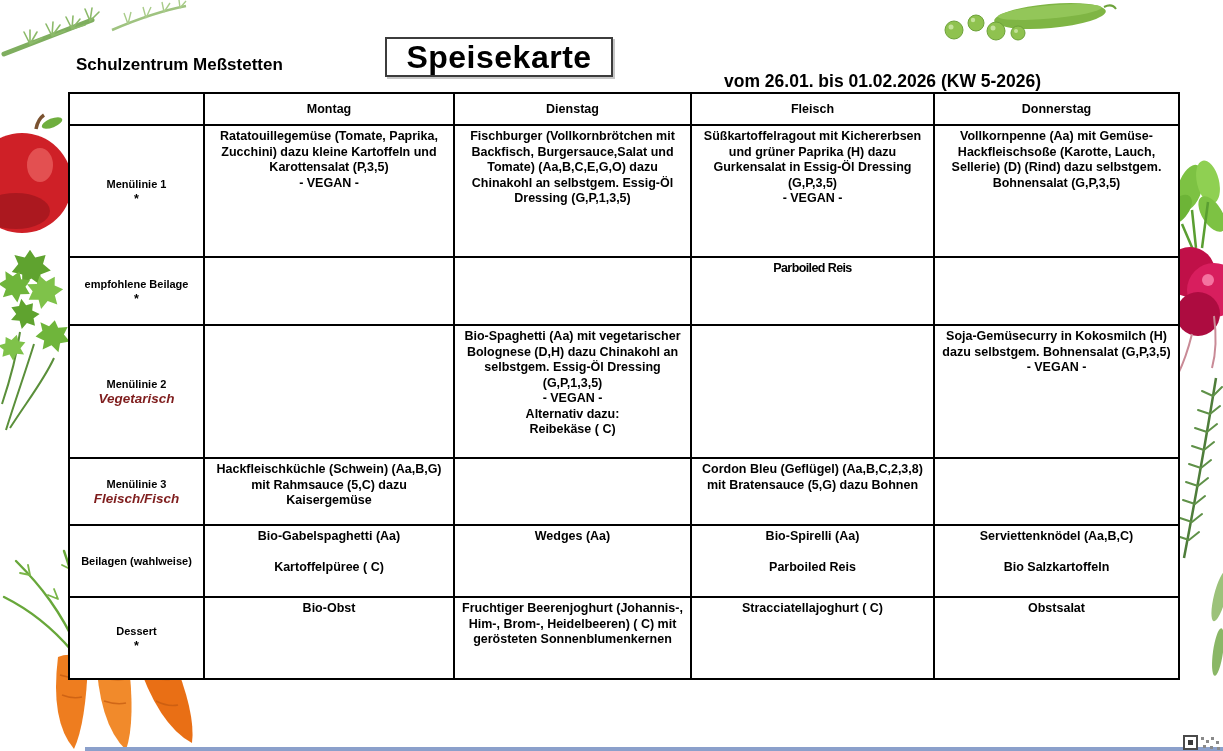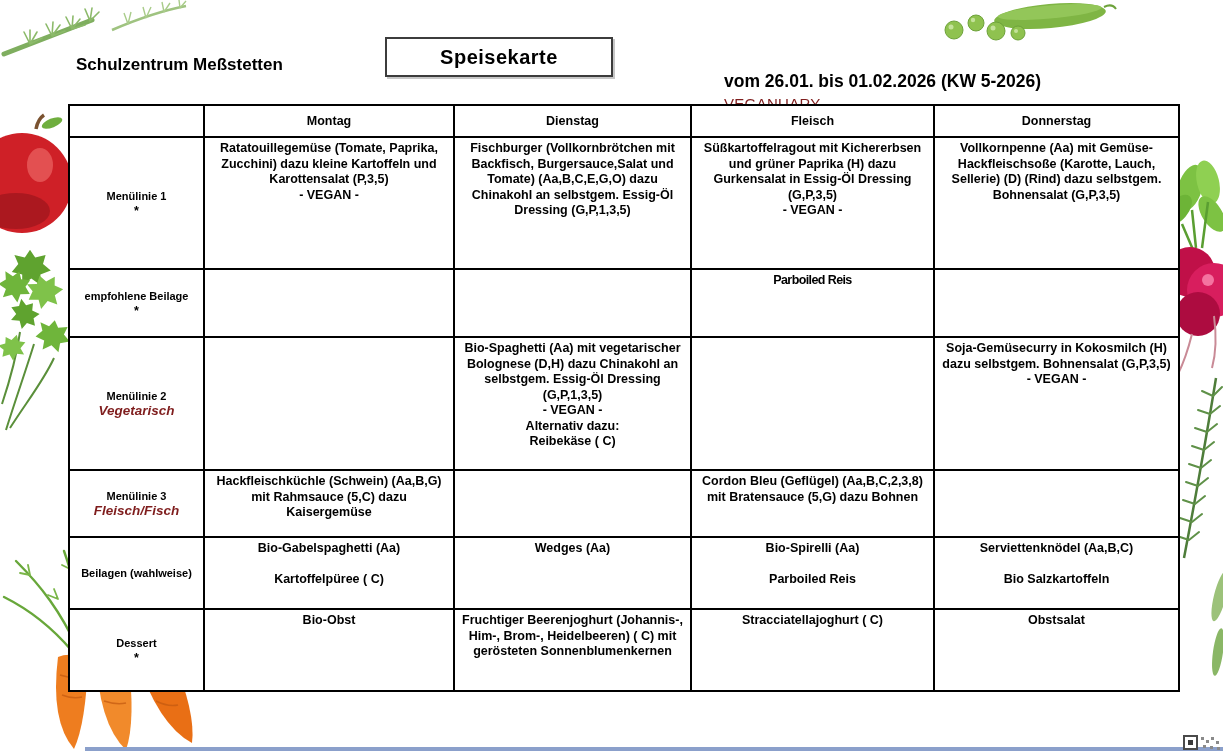--- a/index.html
+++ b/index.html
@@ -4,26 +4,26 @@
 <style>
   html,body{margin:0;padding:0;background:#e8e8e8;}
   .page{position:relative;width:1223px;height:751px;background:#ffffff;overflow:hidden;
         font-family:"Liberation Sans",sans-serif;color:#000;}
   .deco{position:absolute;pointer-events:none;}
 
   .school{position:absolute;left:76px;top:55px;font-size:17px;font-weight:bold;}
   .title-box{position:absolute;left:385px;top:37px;width:224px;height:36px;border:2px solid #3c3c3c;
              box-shadow:2px 2px 0 rgba(130,130,130,.45);display:flex;align-items:center;justify-content:center;
              background:#fff;}
-  .title-box span{font-size:20px;font-weight:bold;letter-spacing:.5px;}
+  .title-box span{font-size:32px;font-weight:bold;letter-spacing:.5px;}
   .date-block{position:absolute;left:700px;top:71px;margin-left:24px;}
   .date{font-size:17.5px;font-weight:bold;}
   .veganuary{font-size:15px;color:#7f1d1d;margin-top:3px;letter-spacing:.3px;}
 
-  table.menu{position:absolute;left:68px;top:104px;border-collapse:collapse;table-layout:fixed;width:1110px;background:#fff;}
+  table.menu{position:absolute;left:68px;top:92px;border-collapse:collapse;table-layout:fixed;width:1110px;background:#fff;}
   .menu th,.menu td{border:2px solid #000;}
   .menu th{height:30px;font-size:12.5px;font-weight:bold;text-align:center;vertical-align:middle;padding:0;}
   .menu td.day-cell{vertical-align:top;text-align:center;font-size:12.5px;font-weight:bold;
                     line-height:15.5px;padding:3px 6px 5px;white-space:pre-line;}
   .menu td.label-cell{vertical-align:middle;text-align:center;padding:2px;}
   .lbl{font-size:11px;font-weight:bold;line-height:15px;}
   .sub{font-size:12.5px;font-weight:bold;line-height:14px;}
   .sub.muted{color:#7f1d1d;font-style:italic;font-size:13.5px;}
   .narrow{letter-spacing:-0.6px;}
 

